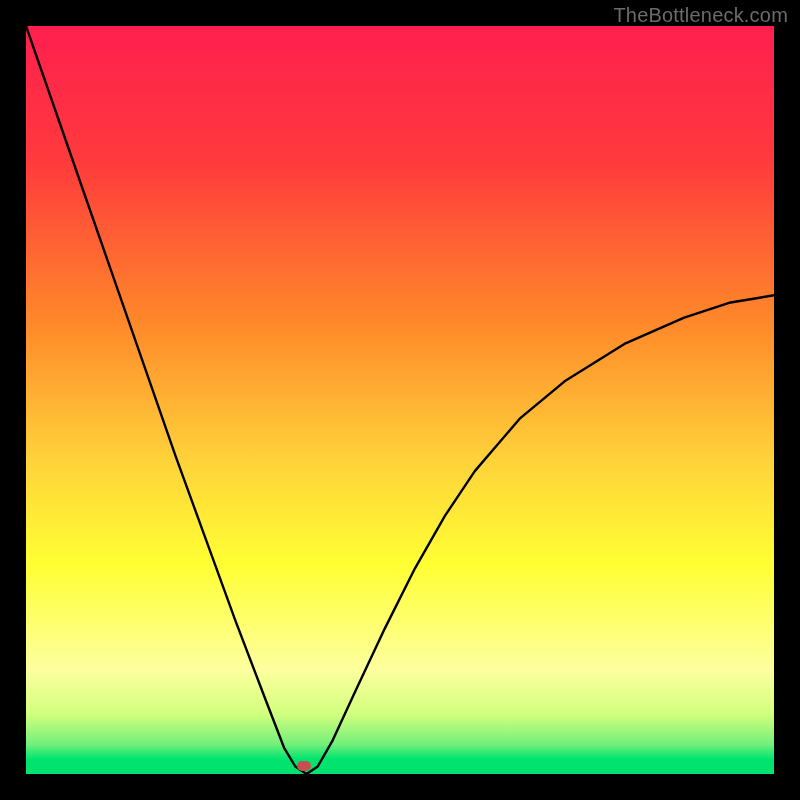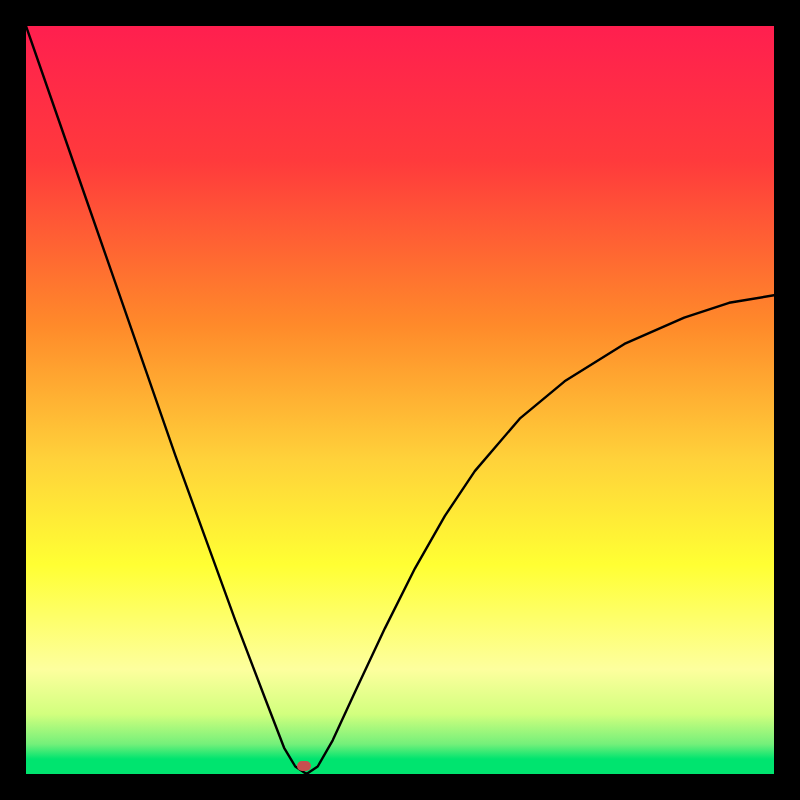--- a/index.html
+++ b/index.html
@@ -77,13 +77,14 @@
       <rect x="0" y="0" width="748" height="748" fill="url(#bg)"></rect>
     </svg>
 
     <svg class="curve-svg" viewBox="0 0 748 748" preserveAspectRatio="none">
       <path id="curve-path" d="M0.0 0.0 L29.9 86.0 L59.8 172.0 L89.8 258.1 L119.7 344.1 L149.6 430.1 L179.5 512.4 L209.4 594.7 L239.4 673.2 L258.1 721.8 L269.3 740.5 L280.5 748.0 L291.7 740.5 L306.7 714.3 L329.1 665.7 L359.0 602.1 L389.0 542.3 L418.9 489.9 L448.8 445.1 L493.7 392.7 L538.6 355.3 L598.4 317.9 L658.2 291.7 L703.1 276.8 L748.0 269.3" fill="none" stroke="#000" stroke-width="2.4" stroke-linecap="round" stroke-linejoin="round"></path>
     </svg>
 
     <div class="marker" id="marker" style="left: 278px; top: 740px; background: rgb(199, 79, 79);"></div>
   </div>
 
+  <div class="watermark">TheBottleneck.com</div>
 </div>
 
 </body></html>

